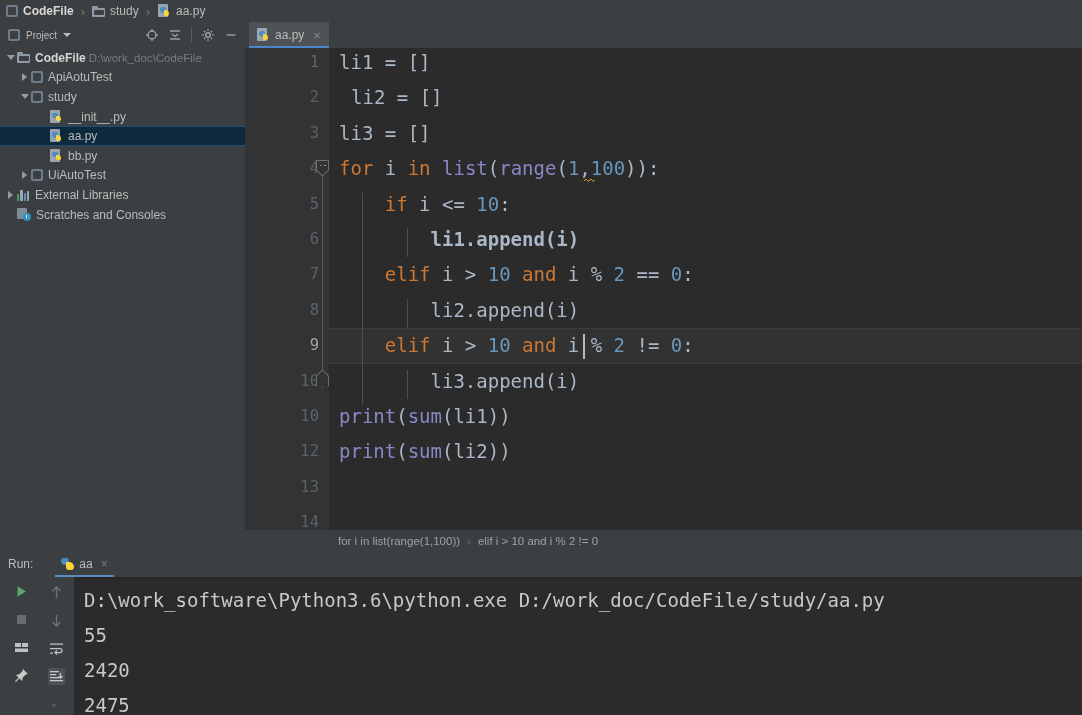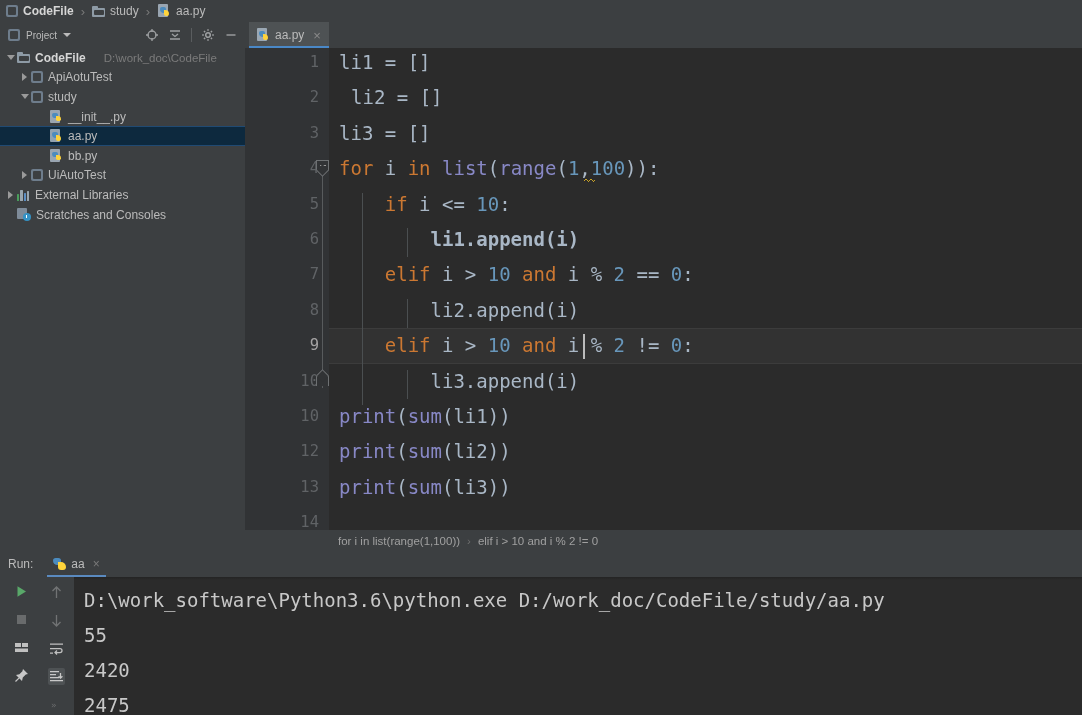--- a/index.html
+++ b/index.html
@@ -65,21 +65,21 @@
   .tree-row {
     display: flex; align-items: center; height: 19.6px; font-size: 12px;
     color: #BBBBBB; white-space: nowrap; padding-left: 4px; position: relative;
   }
   .tree-row.selected { background: #0D293E; border-top: 1px solid #204A73; border-bottom: 1px solid #204A73; }
   .tw { width: 13px; display: flex; align-items: center; justify-content: center; flex: none; }
   .tri-r { width: 0; height: 0; border-top: 4px solid transparent; border-bottom: 4px solid transparent; border-left: 5px solid #9A9A9A; }
   .tri-d { width: 0; height: 0; border-left: 4px solid transparent; border-right: 4px solid transparent; border-top: 5px solid #9A9A9A; }
   .tree-label { margin-left: 5px; }
   .tree-label.bold { font-weight: bold; color: #D6D6D6; }
-  .tree-path { margin-left: 18px; color: #7B7B7B; font-size: 11.5px; }
+  .tree-path { margin-left: 3px; color: #7B7B7B; font-size: 11.5px; }
   .ico-lib { width: 13px; height: 12px; display: flex; align-items: flex-end; gap: 1.2px; flex: none; }
   .ico-lib span { width: 2.2px; background: #9AA7B0; border-radius: .5px; }
   .ico-scratch { width: 14px; height: 13px; position: relative; flex: none; }
   .ico-scratch .sp { position: absolute; left: 0; top: 0; width: 10px; height: 11px; background: #7E8B99; border-radius: 1px; }
   .ico-scratch .sc { position: absolute; right: 0; bottom: 0; width: 8px; height: 8px; border-radius: 50%; background: #3592C4; }
   .ico-scratch .sc::after { content: ""; position: absolute; left: 3.4px; top: 1.6px; width: 1px; height: 3px; background: #fff; }
 
   
   .tabbar { position: absolute; left: 245px; top: 22px; width: 837px; height: 26px; background: #3C3F41; }
   .tab {
@@ -129,21 +129,21 @@
   .breadcrumbs {
     position: absolute; left: 245px; top: 530px; width: 837px; height: 21px;
     background: #3C3F41; display: flex; align-items: center; padding-left: 93px;
     font-size: 11.5px; color: #A0A0A0; gap: 7px;
   }
   .bc-sep { color: #6E6E6E; }
 
   
   .run-head {
     position: absolute; left: 0; top: 551px; width: 1082px; height: 26px; background: #3C3F41;
-    display: flex; align-items: center; padding-left: 8px; gap: 0;
+    display: flex; align-items: center; padding-left: 8px; gap: 8px;
   }
   .run-label { font-size: 12px; color: #BBBBBB; margin-right: 14px; }
   .run-tab {
     display: flex; align-items: center; gap: 5px; font-size: 12px; color: #BBBBBB;
     position: relative; height: 26px; padding: 0 6px;
   }
   .run-tab .underline { position: absolute; left: 0; bottom: 0; width: 100%; height: 2px; background: #5A8AC0; }
   .run-tab .xclose { color: #7A7A7A; font-size: 12px; margin-left: 3px; }
   .ico-pyrun { width: 13px; height: 13px; position: relative; flex: none; }
   .ico-pyrun .pb { position: absolute; left: 0; top: 0; width: 7.5px; height: 7.5px; background: #4B8BBE; border-radius: 3px 3px 0 5px; }
@@ -354,21 +354,20 @@
         <div class="cl" style="top: 67.8px; left: 10px;"><span class="pl">li3 </span><span class="pl">= </span><span class="pl">[]</span></div>
         <div class="cl" style="top: 103.2px; left: 10px;"><span class="kw">for</span><span class="pl"> i </span><span class="kw">in</span><span class="pl"> </span><span class="bi">list</span><span class="pl">(</span><span class="bi">range</span><span class="pl">(</span><span class="num">1</span><span class="pl">,</span><span class="num">100</span><span class="pl">)):</span></div>
         <div class="cl" style="top: 138.6px; left: 10px;"><span class="pl">    </span><span class="kw">if</span><span class="pl"> i &lt;= </span><span class="num">10</span><span class="pl">:</span></div>
         <div class="cl" style="top: 174px; left: 10px; font-weight: bold;"><span class="pl">        li1.append(i)</span></div>
         <div class="cl" style="top: 209.4px; left: 10px;"><span class="pl">    </span><span class="kw">elif</span><span class="pl"> i &gt; </span><span class="num">10</span><span class="pl"> </span><span class="kw">and</span><span class="pl"> i % </span><span class="num">2</span><span class="pl"> == </span><span class="num">0</span><span class="pl">:</span></div>
         <div class="cl" style="top: 244.8px; left: 10px;"><span class="pl">        li2.append(i)</span></div>
         <div class="cl" style="top: 280.2px; left: 10px;"><span class="pl">    </span><span class="kw">elif</span><span class="pl"> i &gt; </span><span class="num">10</span><span class="pl"> </span><span class="kw">and</span><span class="pl"> i % </span><span class="num">2</span><span class="pl"> != </span><span class="num">0</span><span class="pl">:</span></div>
         <div class="cl" style="top: 315.6px; left: 10px;"><span class="pl">        li3.append(i)</span></div>
         <div class="cl" style="top: 351px; left: 10px;"><span class="bi">print</span><span class="pl">(</span><span class="bi">sum</span><span class="pl">(li1))</span></div>
         <div class="cl" style="top: 386.4px; left: 10px;"><span class="bi">print</span><span class="pl">(</span><span class="bi">sum</span><span class="pl">(li2))</span></div>
-        <div class="cl" style="top: 421.8px; left: 10px;"><span class="bi">print</span><span class="pl">(</span><span class="bi">sum</span><span class="pl">(li3))</span></div>
         <div class="indent-guide" style="left: 33px; top: 144.6px; height: 212.4px;"></div>
         <div class="indent-guide" style="left: 78px; top: 180px; height: 29.4px;"></div>
         <div class="indent-guide" style="left: 78px; top: 250.8px; height: 29.4px;"></div>
         <div class="indent-guide" style="left: 78px; top: 321.6px; height: 29.4px;"></div>
         <div class="squiggle" style="left: 255px; top: 130.2px;"></div>
         <div class="caret" style="left: 254px; top: 286.2px;"></div>
       </div>
   </div>
 
   <div class="breadcrumbs">

